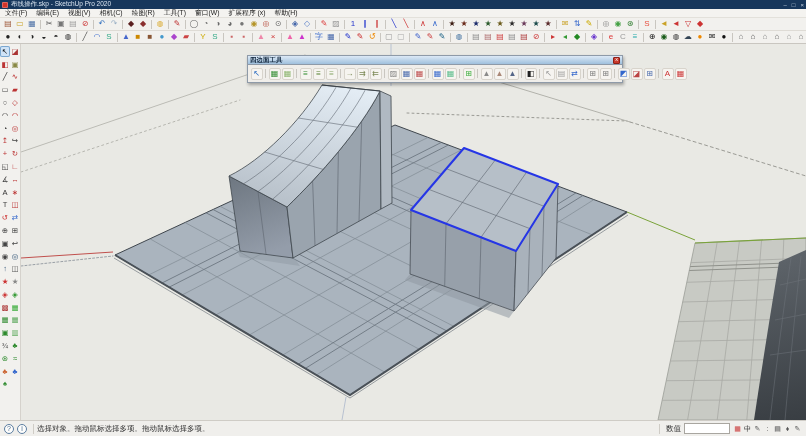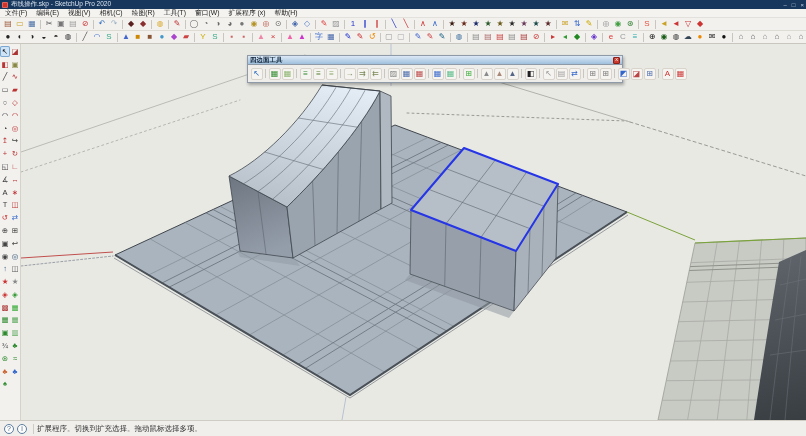--- a/index.html
+++ b/index.html
@@ -482,14 +482,29 @@
       <i class="sep"></i>
       <span class="ti" title="qft-edit-red" style="color: rgb(204, 51, 51);">A</span>
       <span class="ti" title="qft-material-red" style="color: rgb(204, 51, 51);">▦</span>
     </div>
 </div>
 
 <div class="statusbar">
   <span class="sb-circle">?</span>
   <span class="sb-circle">i</span>
   <span class="sb-vr"></span>
-  <span class="sb-msg">扩展程序。切换到扩充选择。拖动鼠标选择多项。</span>
+  <span class="sb-msg">选择对象。拖动鼠标选择多项。拖动鼠标选择多项。</span>
+  <div class="sb-right">
+    <span class="sb-vr"></span>
+    <span class="measure-label">数值</span>
+    <input class="measure-input" value="" style="">
+    <div class="ime">
+
+    <span class="imi" title="ime-lang-flag" style="color: rgb(204, 68, 68);">▦</span>
+        <span class="imi" title="ime-chinese-indicator" style="color: rgb(34, 34, 34);">中</span>
+        <span class="imi" title="ime-pen" style="color: rgb(85, 85, 85);">✎</span>
+        <span class="imi" title="ime-punct" style="color: rgb(85, 85, 85);">:</span>
+        <span class="imi" title="ime-keyboard" style="color: rgb(85, 85, 85);">▤</span>
+        <span class="imi" title="ime-tool" style="color: rgb(85, 85, 85);">♦</span>
+        <span class="imi" title="ime-settings" style="color: rgb(85, 85, 85);">✎</span>
+      </div>
+  </div>
 </div>
 
 </body></html>

